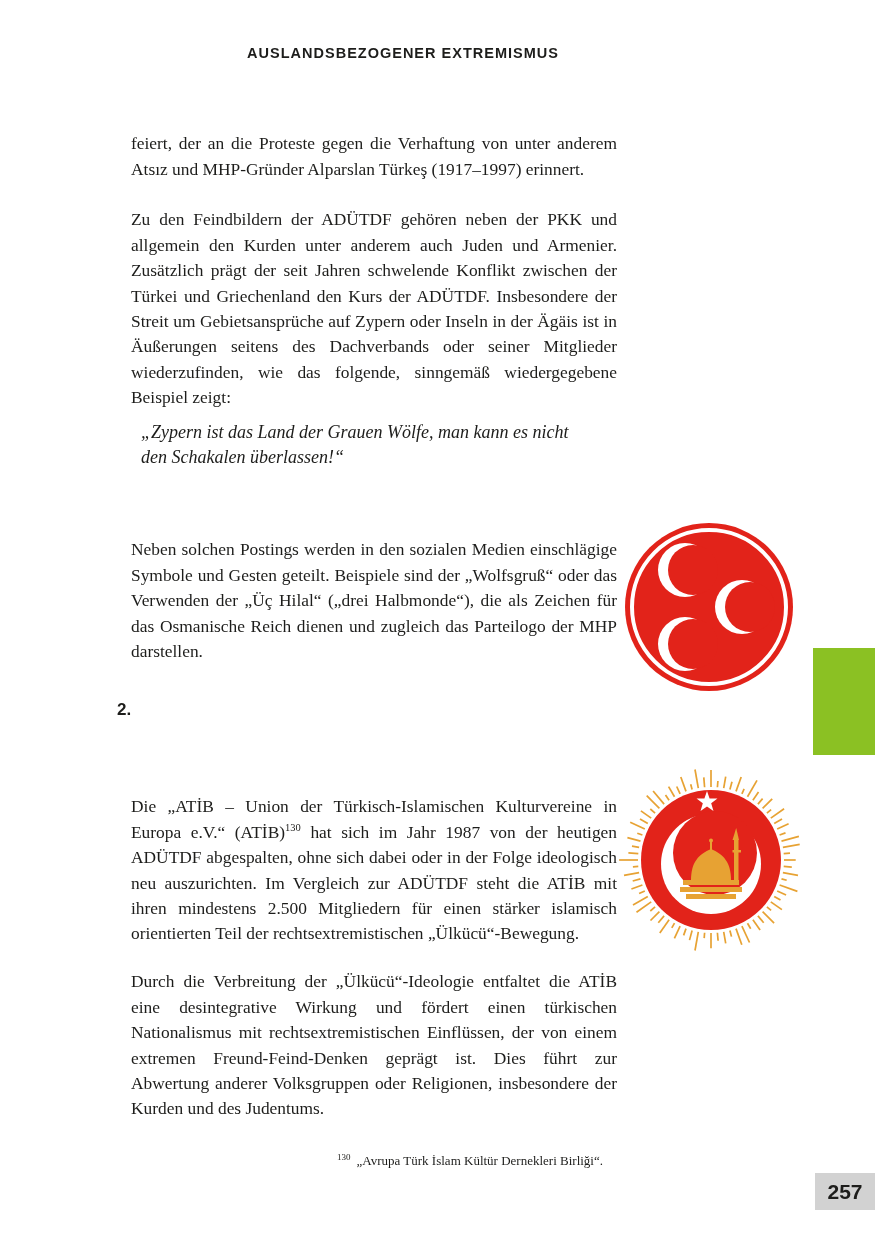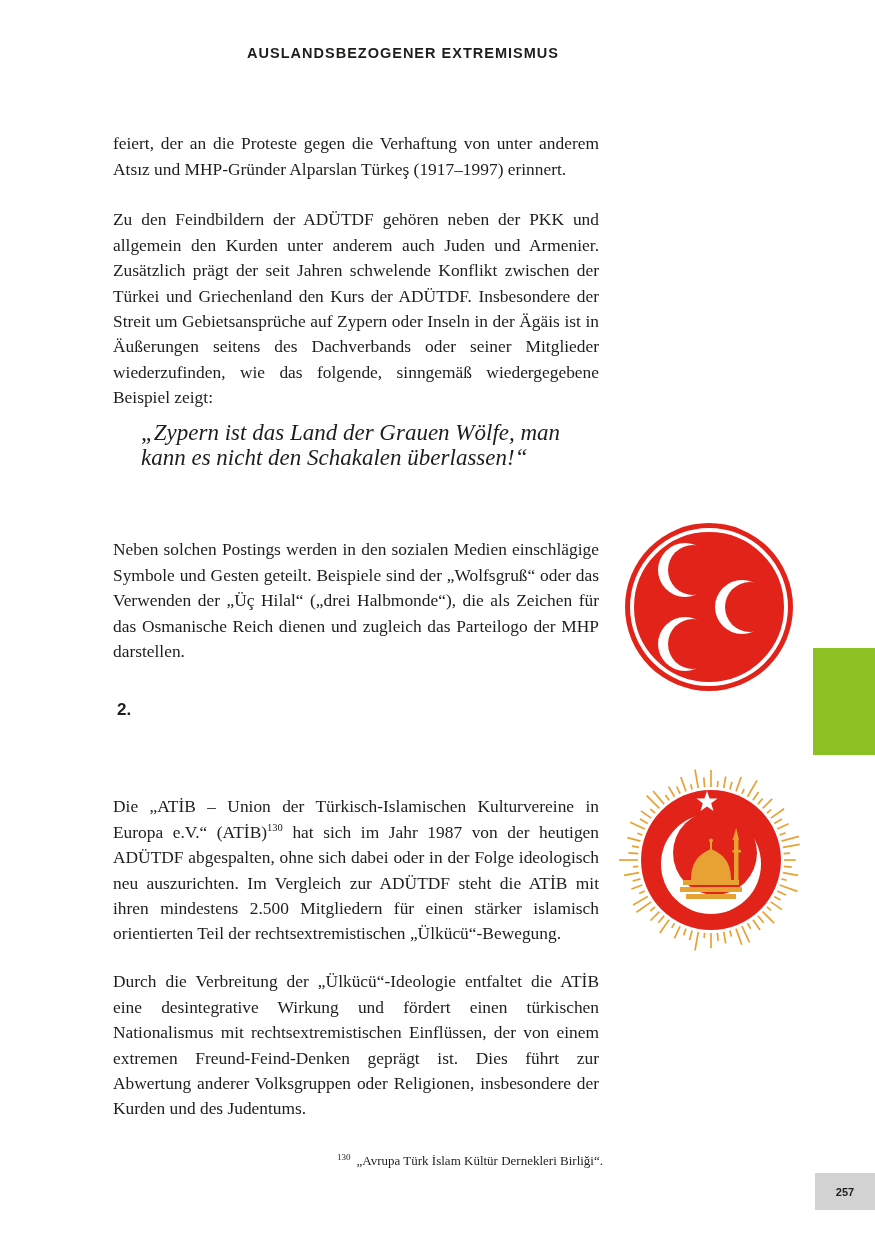--- a/index.html
+++ b/index.html
@@ -6,26 +6,26 @@
   .page{
     position:relative;width:875px;height:1241px;background:#fff;overflow:hidden;
     font-family:"Liberation Serif", serif;color:var(--text-color,#1d1d1b);
   }
   .doc-header{
     position:absolute;top:44px;left:0;width:806px;text-align:center;
     font-family:"Liberation Sans", sans-serif;font-weight:600;font-size:14.5px;
     letter-spacing:1px;line-height:18px;color:var(--text-color,#1d1d1b);
   }
   .body-text{
-    position:absolute;left:113px;width:486px;
+    position:absolute;left:131px;width:486px;
     font-size:17.4px;line-height:25.4px;text-align:justify;
   }
   .quote-block{
     position:absolute;left:141px;width:440px;
-    font-size:23px;line-height:25.4px;font-style:italic;text-align:left;
+    font-size:18px;line-height:25.4px;font-style:italic;text-align:left;
   }
   .section-heading-number{
     position:absolute;left:117px;top:698px;
     font-family:"Liberation Sans", sans-serif;font-weight:700;font-size:17px;line-height:24.5px;
   }
   .section-heading-title{
     position:absolute;left:172px;top:698px;width:432px;
     font-family:"Liberation Sans", sans-serif;font-weight:700;font-size:17px;line-height:24.5px;
     text-align:left;
   }
@@ -36,21 +36,21 @@
   }
   .footnote sup{font-size:9px;line-height:0;vertical-align:super;margin-right:6px;}
   .green-tab{
     position:absolute;right:0;top:648px;width:62px;height:107px;
     background:var(--accent-green,#8bc123);
   }
   .page-number-box{
     position:absolute;right:0;top:1173px;width:60px;height:37px;
     background:var(--pagebox-gray,#d2d2d2);
     display:flex;align-items:center;justify-content:center;
-    font-family:"Liberation Sans", sans-serif;font-weight:700;font-size:11px;
+    font-family:"Liberation Sans", sans-serif;font-weight:700;font-size:21px;
     color:var(--text-color,#1d1d1b);
   }
   .logo{position:absolute;}
   .logo-mhp{left:624px;top:522px;width:170px;height:170px;}
   .logo-atib{left:617px;top:766px;width:188px;height:188px;}
 </style>
 </head>
 <body>
 
 <div class="page">

